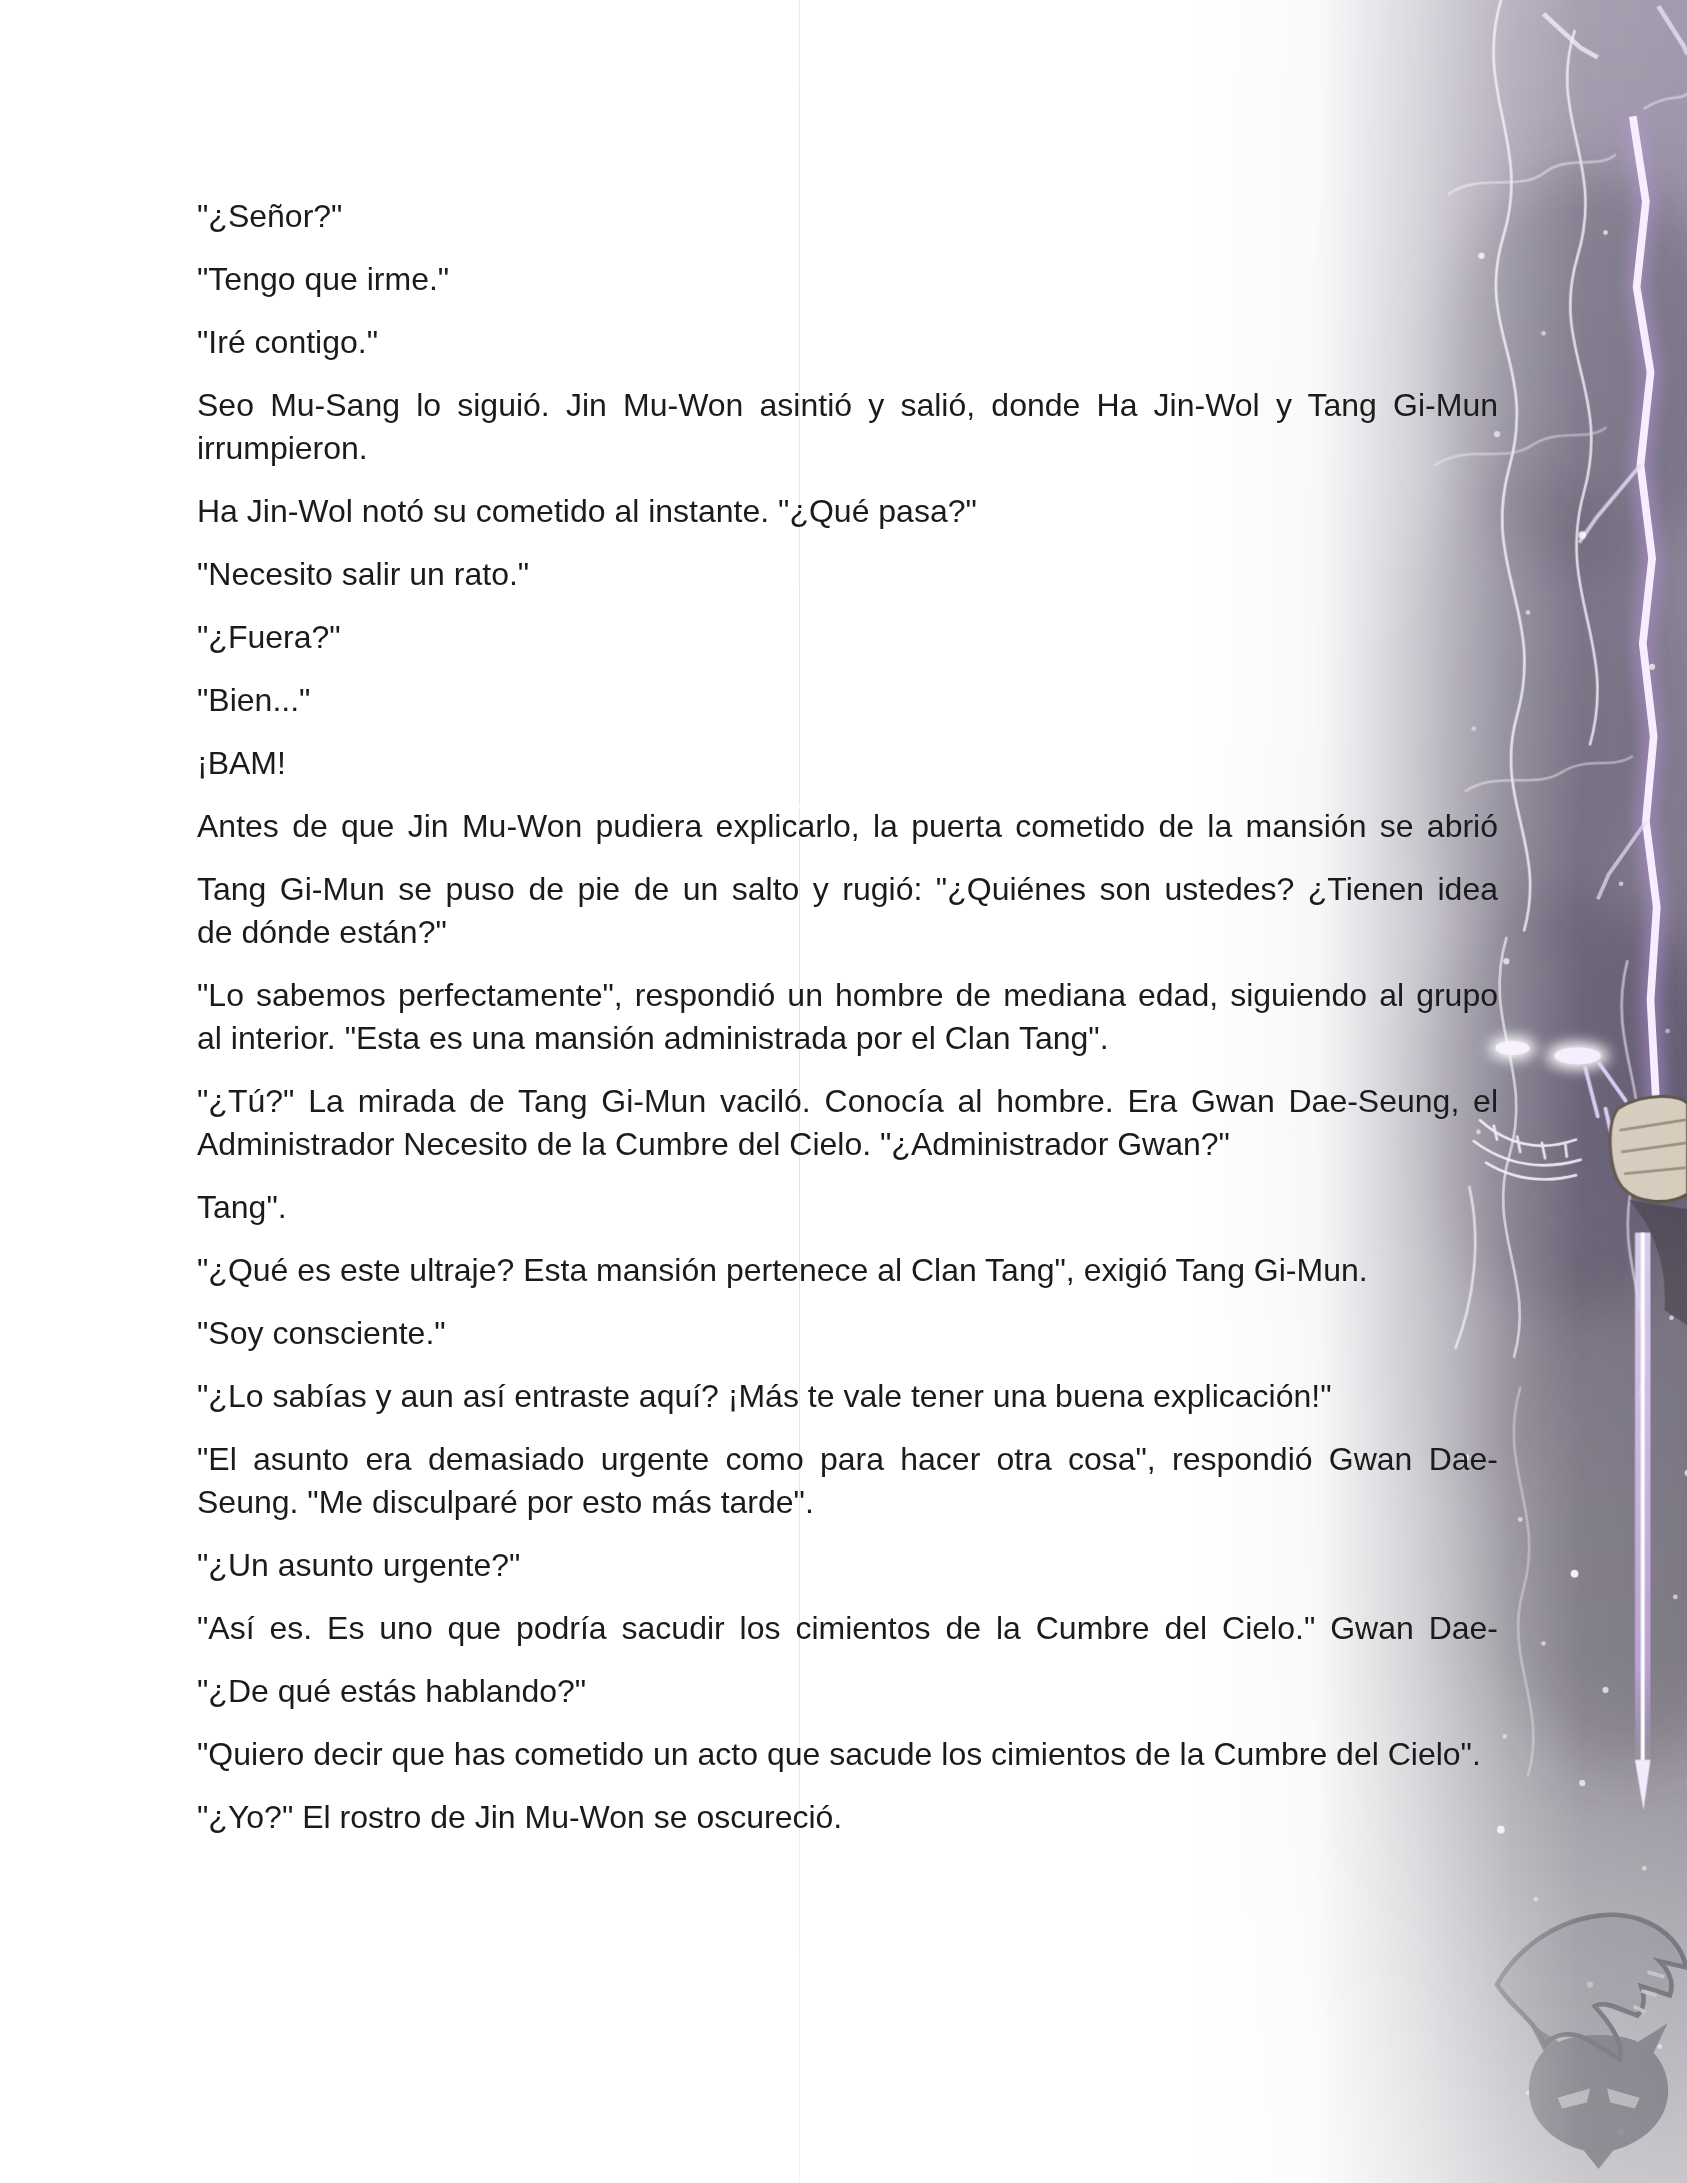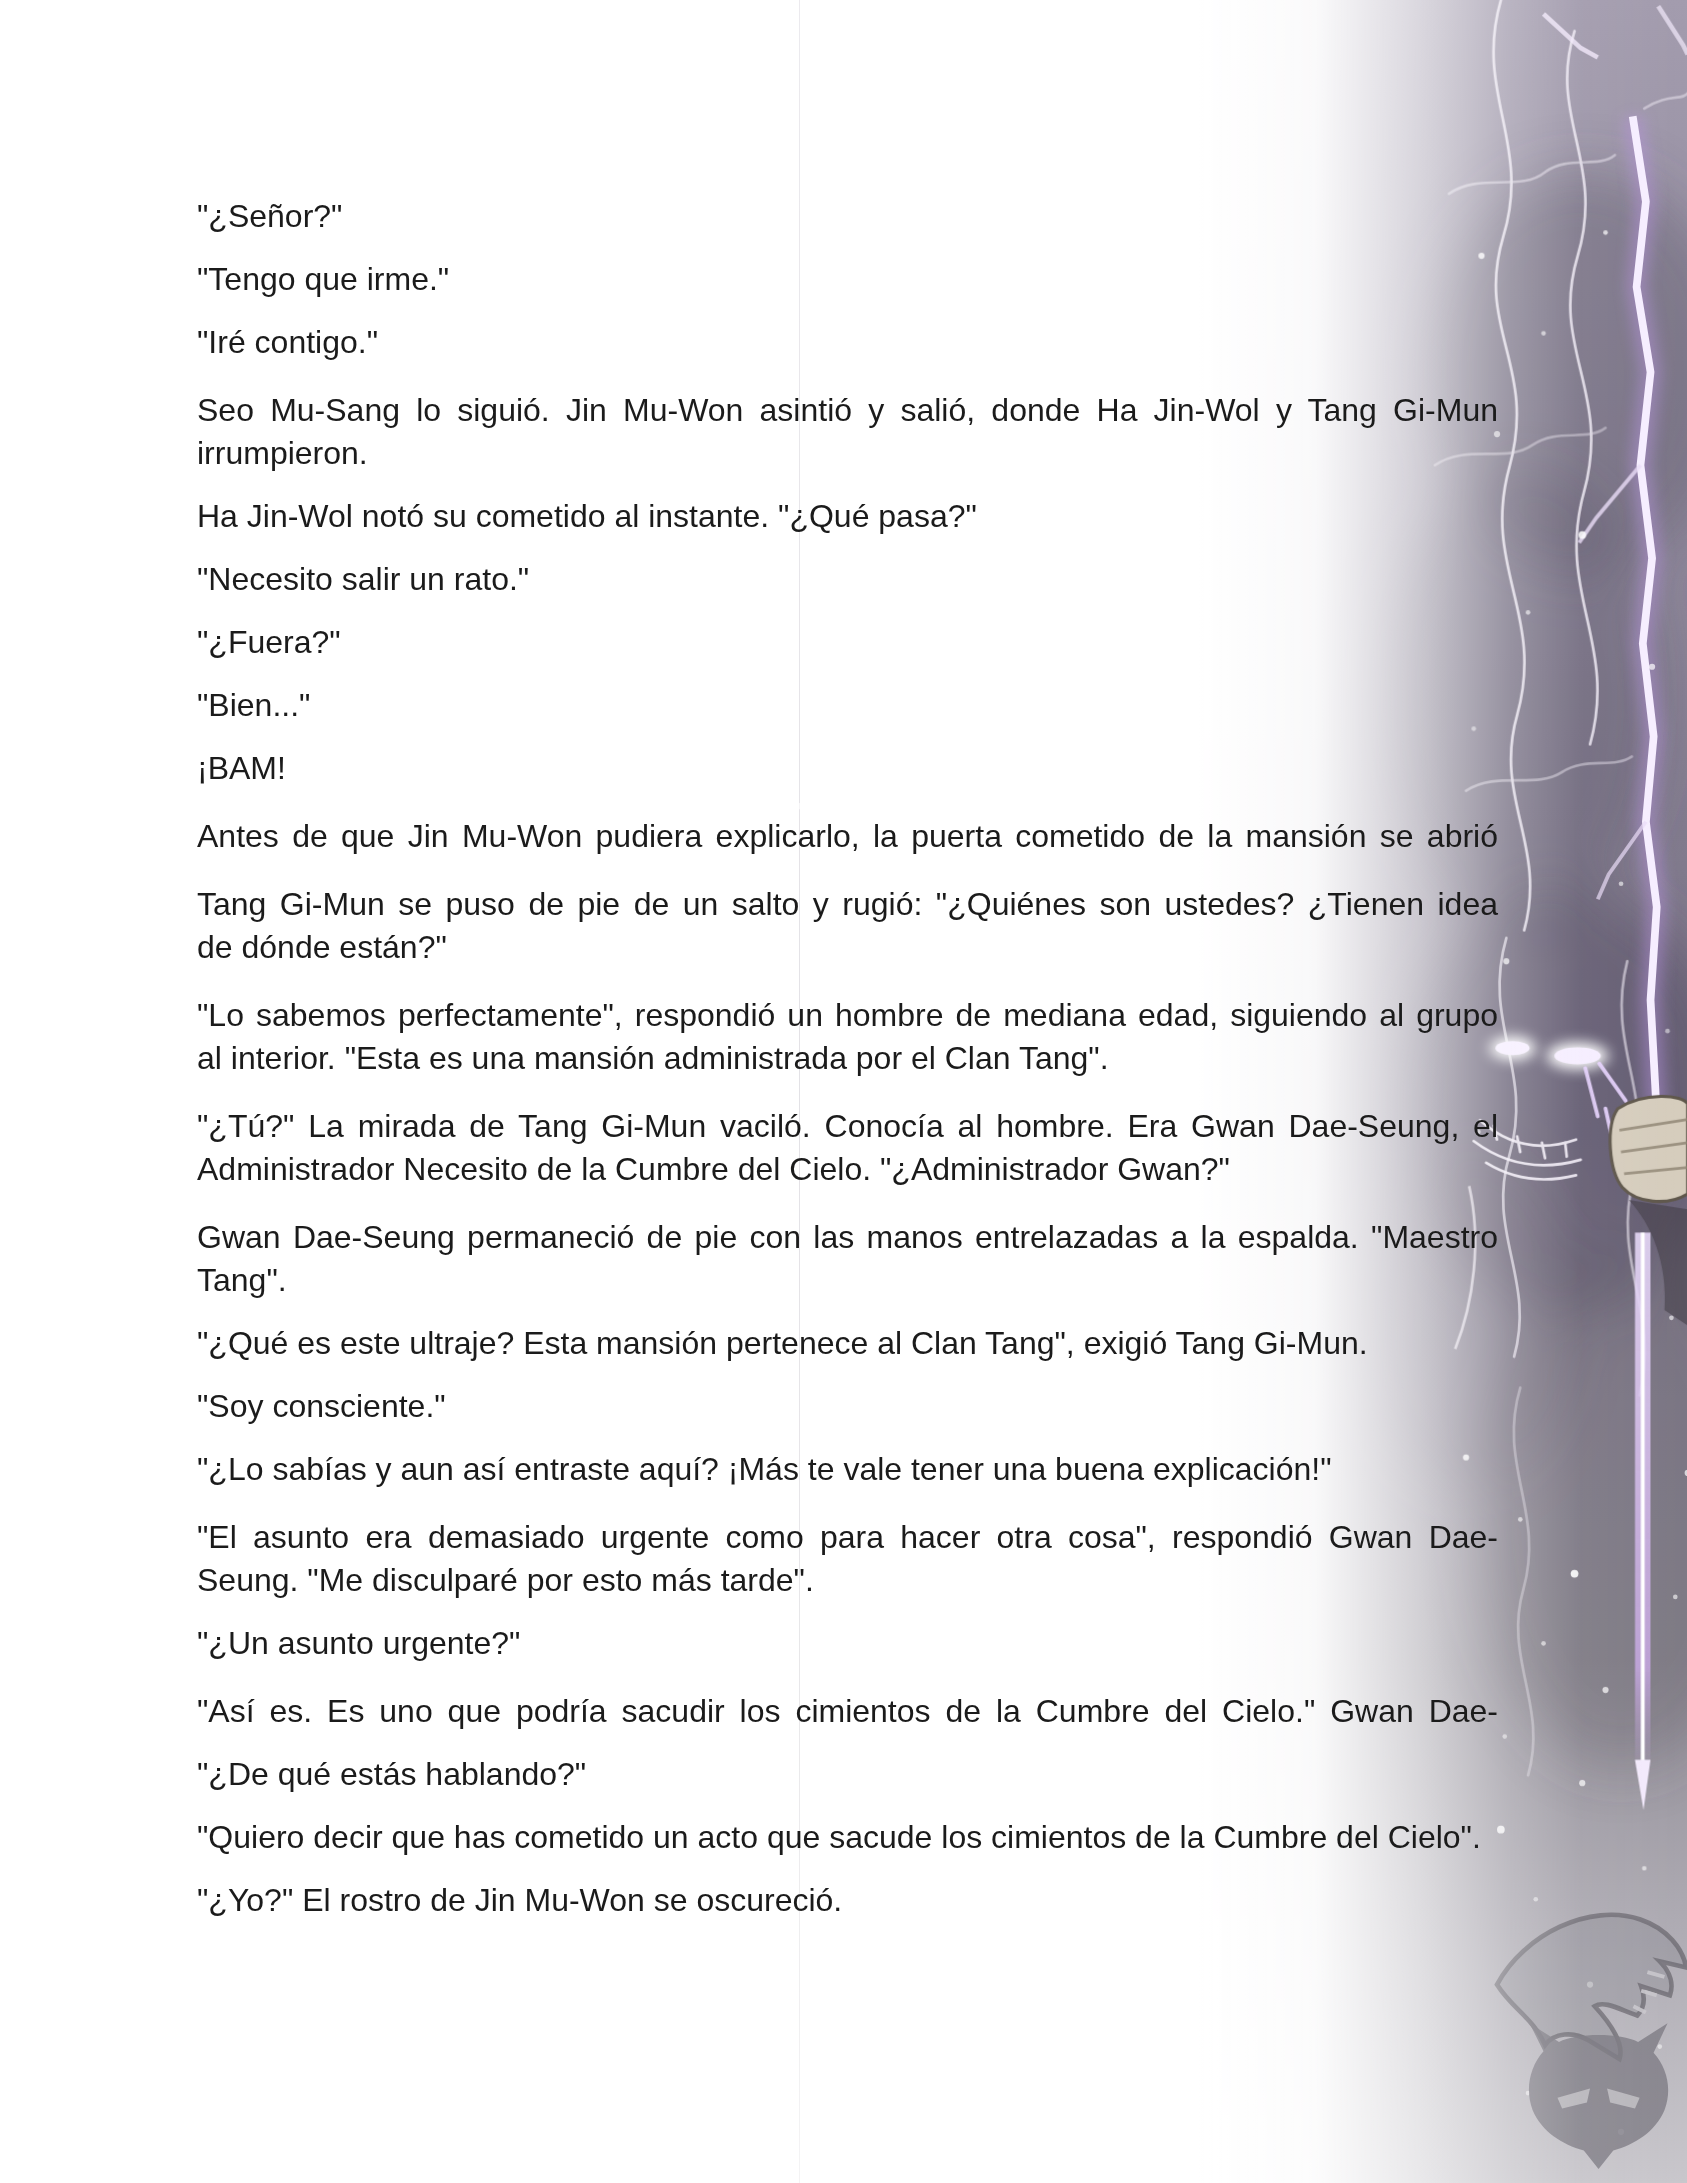--- a/index.html
+++ b/index.html
@@ -16,21 +16,21 @@
   .bg-art svg{display:block;width:889px;height:2183px;}
 
   
   .text-col{
     position:absolute;left:197px;top:195px;width:1301px;
     font-size:32px;line-height:43px;color:#1b1b1b;
     z-index:5;
   }
   .para{margin:0 0 20px 0;padding:0;}
   .line{display:block;}
-  .line.j{text-align:justify;text-align-last:justify;text-justify:inter-word;margin-top:25px;}
+  .line.j{text-align:justify;text-align-last:justify;text-justify:inter-word;}
   .line.l{text-align:left;}
 </style>
 </head>
 <body>
 
 <div class="page">
 
   <div class="bg-art">
     <svg viewBox="0 0 1146 2816" xmlns="http://www.w3.org/2000/svg">
       <defs>
@@ -210,21 +210,20 @@
       </p>
       <p class="para">
         <span class="line j">"Lo sabemos perfectamente", respondió un hombre de mediana edad, siguiendo al grupo</span>
         <span class="line l">al interior. "Esta es una mansión administrada por el Clan Tang".</span>
       </p>
       <p class="para">
         <span class="line j">"¿Tú?" La mirada de Tang Gi-Mun vaciló. Conocía al hombre. Era Gwan Dae-Seung, el</span>
         <span class="line l">Administrador Necesito de la Cumbre del Cielo. "¿Administrador Gwan?"</span>
       </p>
       <p class="para">
-        <span class="line j">Gwan Dae-Seung permaneció de pie con las manos entrelazadas a la espalda. "Maestro</span>
         <span class="line l">Tang".</span>
       </p>
       <p class="para">
         <span class="line l">"¿Qué es este ultraje? Esta mansión pertenece al Clan Tang", exigió Tang Gi-Mun.</span>
       </p>
       <p class="para">
         <span class="line l">"Soy consciente."</span>
       </p>
       <p class="para">
         <span class="line l">"¿Lo sabías y aun así entraste aquí? ¡Más te vale tener una buena explicación!"</span>

